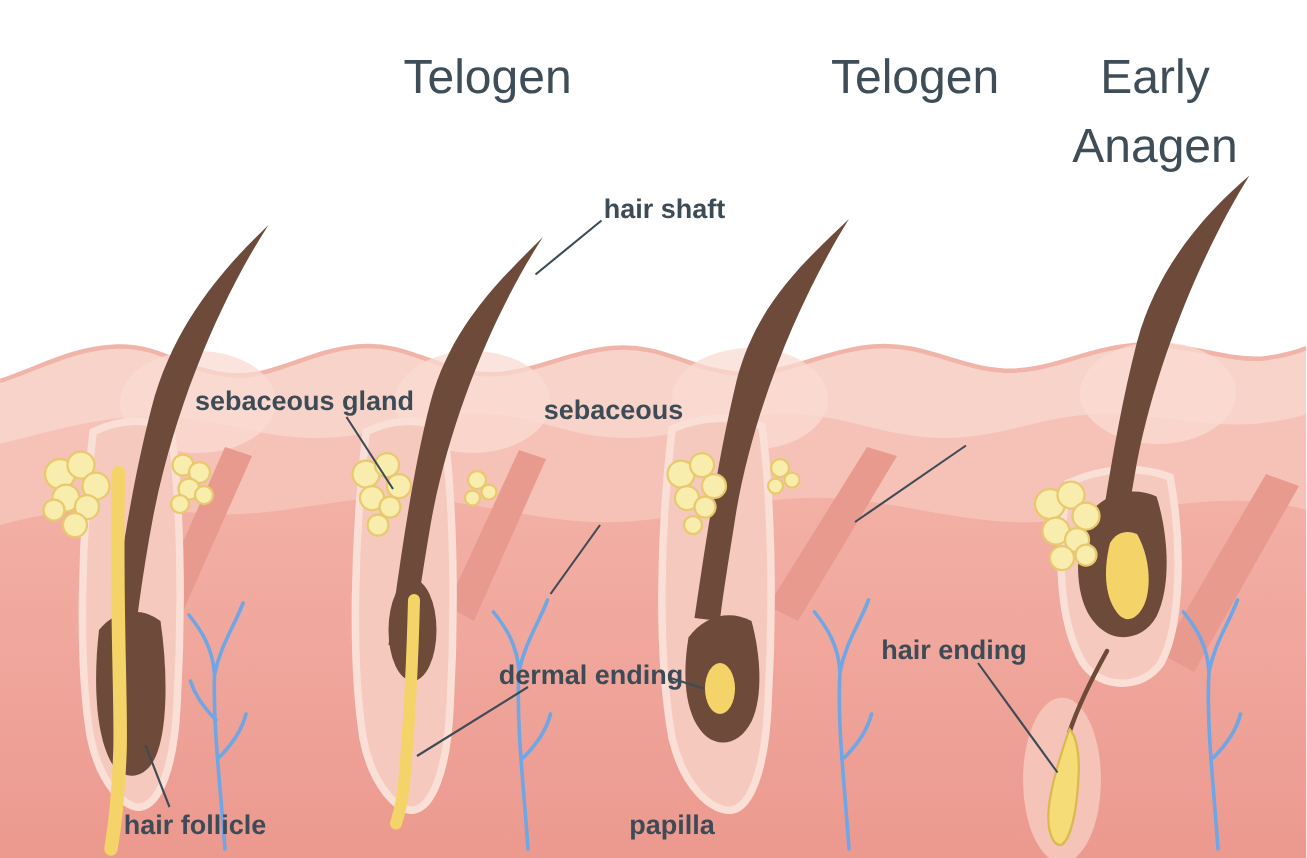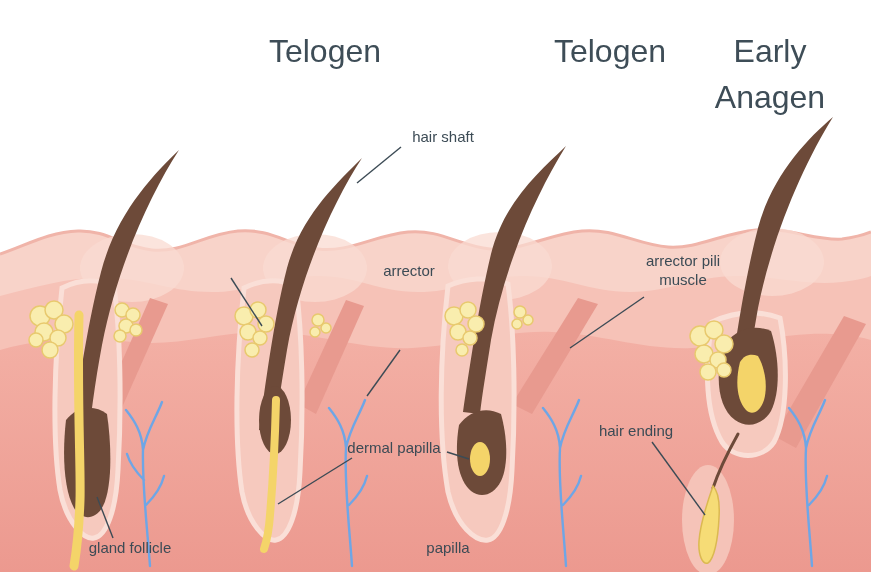--- a/index.html
+++ b/index.html
@@ -17,25 +17,26 @@
     font-size:32px;
     line-height:1.45;
     color:#3e4d57;
     text-align:center;
     white-space:nowrap;
   }
   .phase-title.wrap{white-space:normal;width:170px;}
   .lbl{
     position:absolute;
     transform:translateX(-50%);
-    font-size:15px;
+    font-size:18px;
     line-height:1.25;
     color:#3c4b55;
     text-align:center;
     white-space:nowrap;
+    font-weight:bold;
   }
   .lbl.wrap{white-space:normal;width:94px;}
 </style>
 </head>
 <body>
 
 <div class="canvas">
 
   <svg viewBox="0 0 871 572" width="871" height="572" aria-hidden="true">
     <defs>
@@ -150,20 +151,20 @@
       <path d="M652,442 L705,515"></path>
       <path d="M113,538 L97,497"></path>
     </g>
   </svg>
 
   <div class="phase-title" style="left:325px;top:28px;">Telogen</div>
   <div class="phase-title" style="left:562px;top:28px;margin-left:48px;">Telogen</div>
   <div class="phase-title wrap" style="left:770px;top:28px;">Early Anagen</div>
 
   <div class="lbl" style="left:443px;top:128px;">hair shaft</div>
-  <div class="lbl" style="left:409px;top:262px;">arrector</div>
-  <div class="lbl wrap" style="left:683px;top:252px;">arrector pili muscle</div>
-  <div class="lbl" style="left:394px;top:439px;">dermal papilla</div>
+  <div class="lbl" style="left:203px;top:256px;">sebaceous gland</div>
+  <div class="lbl" style="left:409px;top:262px;">sebaceous</div>
+  <div class="lbl" style="left:394px;top:439px;">dermal ending</div>
   <div class="lbl" style="left:636px;top:422px;">hair ending</div>
-  <div class="lbl" style="left:130px;top:539px;">gland follicle</div>
+  <div class="lbl" style="left:130px;top:539px;">hair follicle</div>
   <div class="lbl" style="left:448px;top:539px;">papilla</div>
 
 </div>
 
 </body></html>

